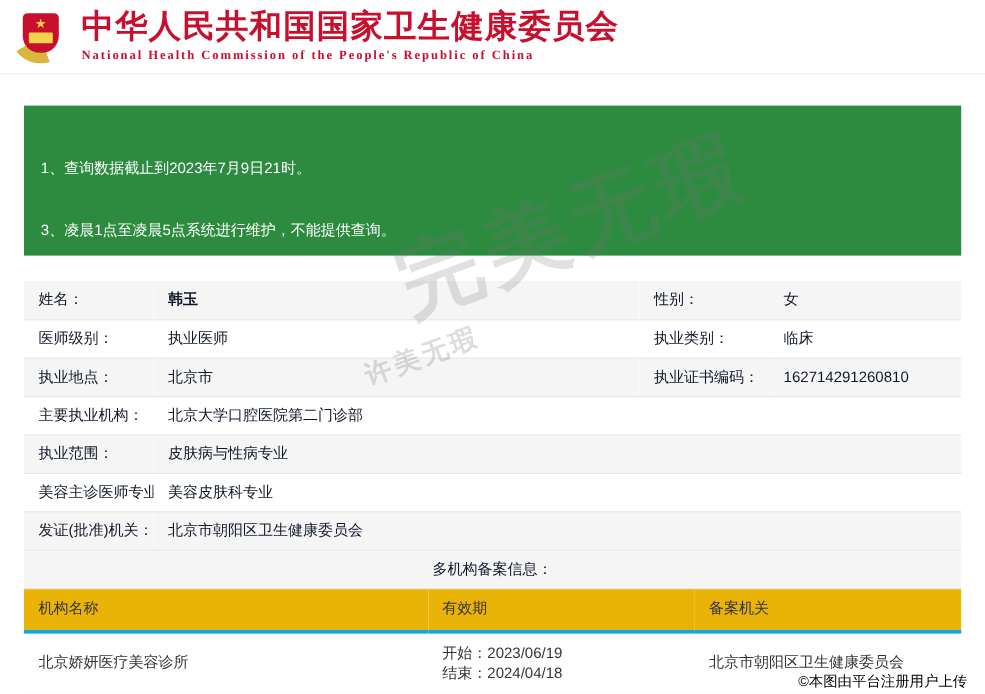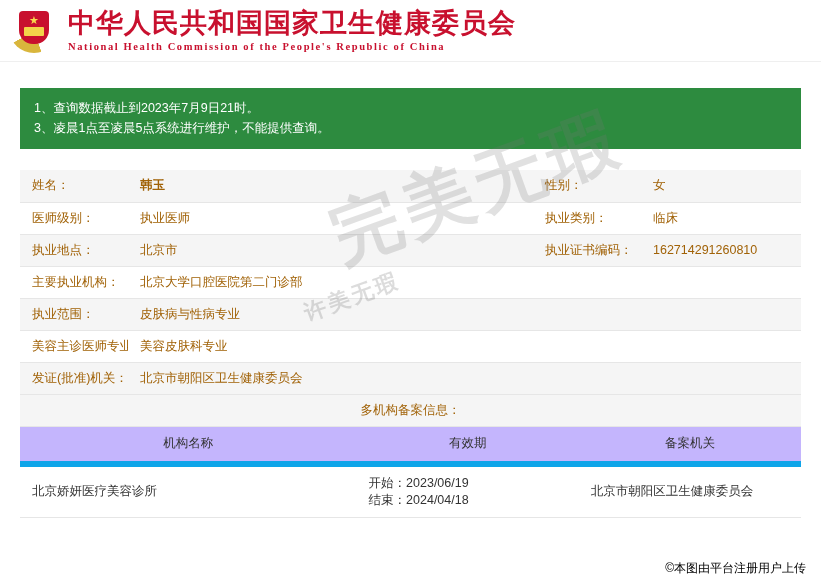--- a/index.html
+++ b/index.html
@@ -96,40 +96,41 @@
   .notice {
     background: #2d8b3f;
     color: #ffffff;
     padding: 10px 14px 11px 14px;
     box-sizing: border-box;
     font-size: 12.5px;
     line-height: 20px;
   }
   .notice div {
     white-space: nowrap;
+    margin-top: 32px;
   }
 
   
   .info-wrap {
     padding: 21px 20px 0 20px;
     box-sizing: border-box;
     position: relative;
     z-index: 2;
   }
   table.info {
     width: 100%;
     border-collapse: collapse;
     table-layout: fixed;
   }
   table.info td {
     height: 32px;
     padding: 0 12px;
     box-sizing: border-box;
     font-size: 12.5px;
-    color: #a16207;
+    color: #0f172a;
     border-bottom: 1px solid #e6e6e6;
     vertical-align: middle;
     overflow: hidden;
     white-space: nowrap;
   }
   td.label { width: 108px; color: #333; }
   td.value-main { }
   td.label2 { width: 108px; }
   td.value2 { width: 160px; }
   tr.shade td { background: #f5f5f5; }
@@ -150,28 +151,28 @@
     box-sizing: border-box;
     position: relative;
     z-index: 2;
   }
   table.rec {
     width: 100%;
     border-collapse: collapse;
     table-layout: fixed;
   }
   table.rec th {
-    text-align: center;
+    text-align: left;
     font-weight: normal;
     font-size: 12.5px;
     color: #333;
     height: 34px;
     padding: 0 12px;
-    background: #c4b5fd;
-    border-bottom: 6px solid #0ea5e9;
+    background: #eab308;
+    border-bottom: 3px solid #0ea5e9;
     white-space: nowrap;
   }
   table.rec td {
     font-size: 12.5px;
     color: #333;
     padding: 8px 12px;
     border-bottom: 1px solid #e6e6e6;
     vertical-align: middle;
     background: #fff;
     white-space: nowrap;

